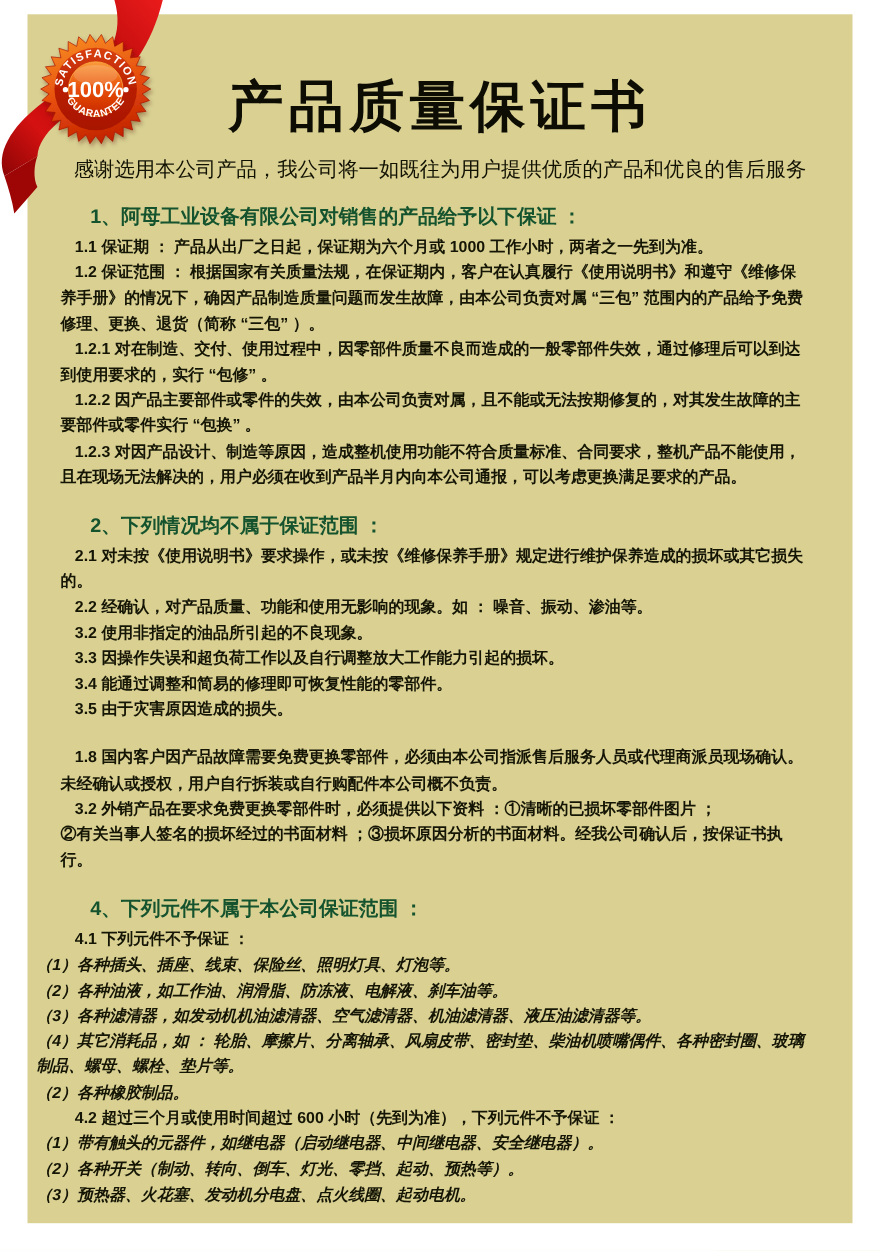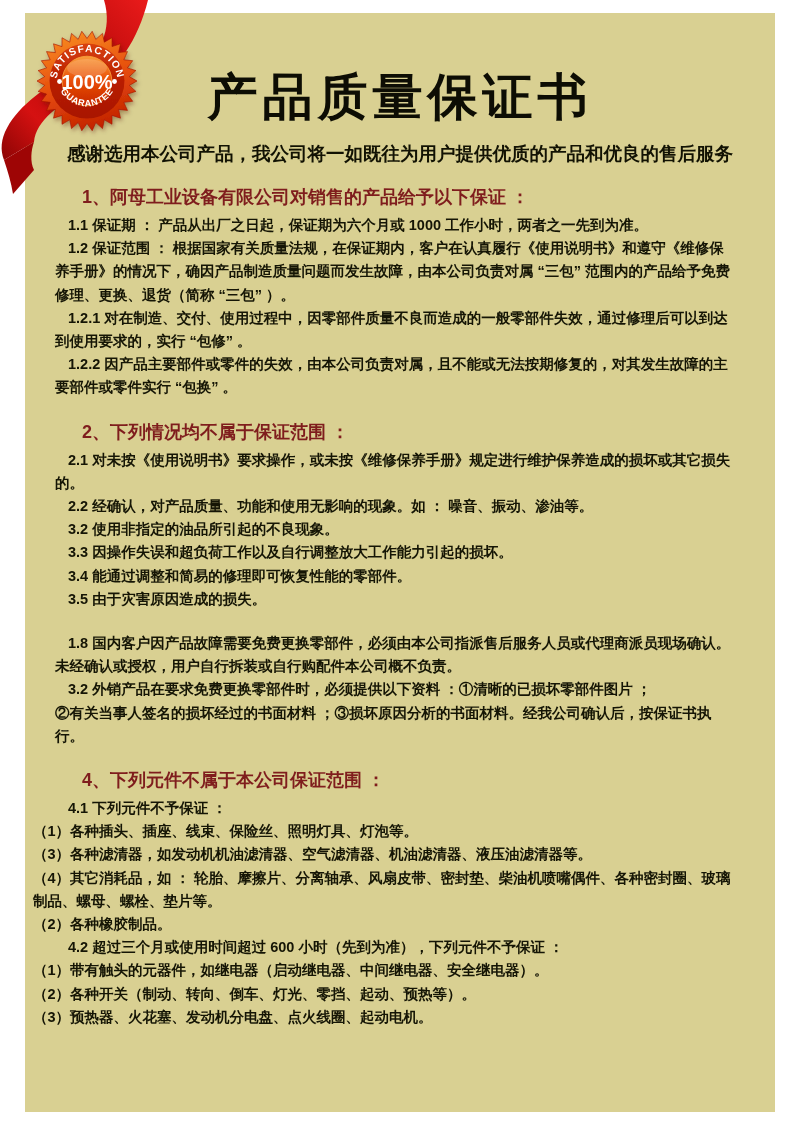--- a/index.html
+++ b/index.html
@@ -20,59 +20,60 @@
     text-align: center;
     font-size: 50px; line-height: 52px;
     font-weight: 700; letter-spacing: 5px;
     color: #0d0d04;
     white-space: nowrap;
   }
   .doc-subtitle {
     margin-top: 20px;
     text-align: center;
     font-size: 18.5px; line-height: 22px;
-    font-weight: 700; color: #121203;
+    font-weight: 400; color: #121203;
     white-space: nowrap;
   }
   .content {
     padding: 0 38px 0 30px;
     color: #151505;
     font-size: 14.5px;
     line-height: 23.2px;
     font-weight: 600;
   }
   .sec { margin-top: 21px; }
   .sec-h {
     margin: 0 0 5px 27px;
     font-size: 18px; line-height: 23px;
-    font-weight: 700; color: #7f1d1d;
+    font-weight: 700; color: #14532d;
   }
   .para { text-indent: 13px; }
   .flush { text-indent: 0; }
-  .item { margin-left: -22px; text-indent: 0; }
+  .item { margin-left: -22px; text-indent: 0; font-style: italic; }
   .badge { position: absolute; left: 0; top: 0; width: 200px; height: 212px; }
   .badge text { font-family: "Liberation Sans", sans-serif; }
 </style>
 </head>
 <body>
 
 <div class="page">
 
   <div class="panel">
     <h1 class="doc-title">产品质量保证书</h1>
     <p class="doc-subtitle">感谢选用本公司产品，我公司将一如既往为用户提供优质的产品和优良的售后服务</p>
 
     <div class="content">
 
       <div class="sec">
         <h2 class="sec-h">1、阿母工业设备有限公司对销售的产品给予以下保证 ：</h2>
         <p class="para">1.1 保证期 ： 产品从出厂之日起，保证期为六个月或 1000 工作小时，两者之一先到为准。</p>
         <p class="para">1.2 保证范围 ： 根据国家有关质量法规，在保证期内，客户在认真履行《使用说明书》和遵守《维修保养手册》的情况下，确因产品制造质量问题而发生故障，由本公司负责对属 “三包” 范围内的产品给予免费修理、更换、退货（简称 “三包” ）。</p>
         <p class="para">1.2.1 对在制造、交付、使用过程中，因零部件质量不良而造成的一般零部件失效，通过修理后可以到达到使用要求的，实行 “包修” 。</p>
         <p class="para">1.2.2 因产品主要部件或零件的失效，由本公司负责对属，且不能或无法按期修复的，对其发生故障的主要部件或零件实行 “包换” 。</p>
+        <p class="para">1.2.3 对因产品设计、制造等原因，造成整机使用功能不符合质量标准、合同要求，整机产品不能使用，且在现场无法解决的，用户必须在收到产品半月内向本公司通报，可以考虑更换满足要求的产品。</p>
       </div>
 
       <div class="sec">
         <h2 class="sec-h">2、下列情况均不属于保证范围 ：</h2>
         <p class="para">2.1 对未按《使用说明书》要求操作，或未按《维修保养手册》规定进行维护保养造成的损坏或其它损失的。</p>
         <p class="para">2.2 经确认，对产品质量、功能和使用无影响的现象。如 ： 噪音、振动、渗油等。</p>
         <p class="para">3.2 使用非指定的油品所引起的不良现象。</p>
         <p class="para">3.3 因操作失误和超负荷工作以及自行调整放大工作能力引起的损坏。</p>
         <p class="para">3.4 能通过调整和简易的修理即可恢复性能的零部件。</p>
         <p class="para">3.5  由于灾害原因造成的损失。</p>
@@ -81,20 +82,21 @@
       <div class="sec">
         <p class="para">1.8 国内客户因产品故障需要免费更换零部件，必须由本公司指派售后服务人员或代理商派员现场确认。未经确认或授权，用户自行拆装或自行购配件本公司概不负责。</p>
         <p class="para">3.2 外销产品在要求免费更换零部件时，必须提供以下资料 ：①清晰的已损坏零部件图片 ；</p>
         <p class="flush">②有关当事人签名的损坏经过的书面材料 ；③损坏原因分析的书面材料。经我公司确认后，按保证书执行。</p>
       </div>
 
       <div class="sec">
         <h2 class="sec-h">4、下列元件不属于本公司保证范围 ：</h2>
         <p class="para">4.1 下列元件不予保证 ：</p>
         <p class="item">（1）各种插头、插座、线束、保险丝、照明灯具、灯泡等。</p>
+        <p class="item">（2）各种油液，如工作油、润滑脂、防冻液、电解液、刹车油等。</p>
         <p class="item">（3）各种滤清器，如发动机机油滤清器、空气滤清器、机油滤清器、液压油滤清器等。</p>
         <p class="item">（4）其它消耗品，如 ： 轮胎、摩擦片、分离轴承、风扇皮带、密封垫、柴油机喷嘴偶件、各种密封圈、玻璃制品、螺母、螺栓、垫片等。</p>
         <p class="item">（2）各种橡胶制品。</p>
         <p class="para">4.2 超过三个月或使用时间超过 600 小时（先到为准），下列元件不予保证 ：</p>
         <p class="item">（1）带有触头的元器件，如继电器（启动继电器、中间继电器、安全继电器）。</p>
         <p class="item">（2）各种开关（制动、转向、倒车、灯光、零挡、起动、预热等）。</p>
         <p class="item">（3）预热器、火花塞、发动机分电盘、点火线圈、起动电机。</p>
       </div>
 
     </div>

